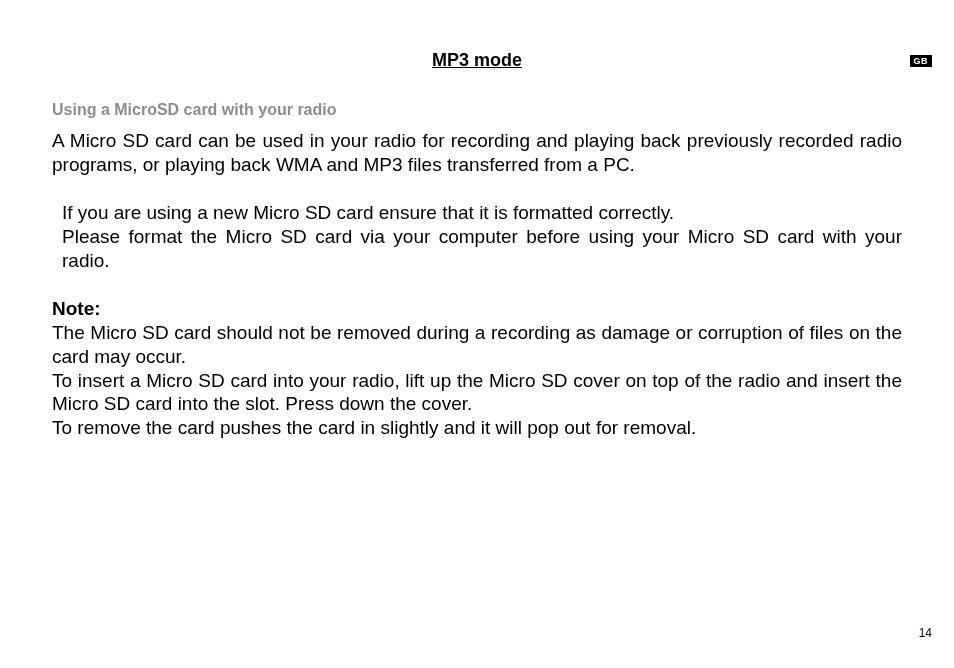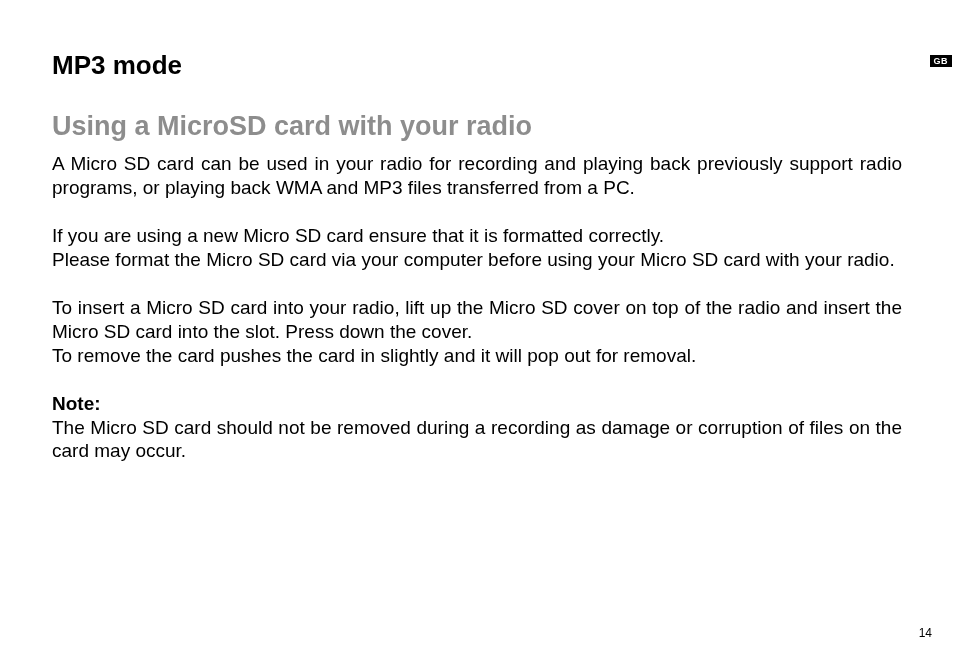--- a/index.html
+++ b/index.html
@@ -14,41 +14,43 @@
   .page {
     position: relative;
     width: 954px;
     height: 668px;
     box-sizing: border-box;
     padding: 50px 52px 0 52px;
   }
   .lang-badge {
     position: absolute;
     top: 55px;
-    right: 2px;
+    right: 22px;
     background: #000;
     color: #fff;
     font-size: 9px;
     font-weight: bold;
     padding: 1px 4px;
     letter-spacing: 0.5px;
   }
   .page-number {
     position: absolute;
     bottom: 28px;
     right: 22px;
     font-size: 12px;
   }
   h1.title {
-    font-size: 26px;
+    font-size: 18px;
     font-weight: bold;
+    text-decoration: underline;
     margin: 0 0 30px 0;
+    text-align: center;
   }
   h2.subhead {
-    font-size: 27px;
+    font-size: 16px;
     font-weight: bold;
     color: #8d8d8d;
     margin: 0 0 10px 0;
   }
   p.body {
     font-size: 19px;
     line-height: 1.26;
     margin: 0 0 24px 0;
     text-align: justify;
   }
@@ -60,30 +62,30 @@
 <body>
 
 <div class="page">
 
   <div class="lang-badge">GB</div>
 
   <h1 class="title">MP3 mode</h1>
 
   <h2 class="subhead">Using a MicroSD card with your radio</h2>
 
-  <p class="body">A Micro SD card can be used in your radio for recording and playing back previously support radio programs, or playing back WMA and MP3 files transferred from a PC.</p>
+  <p class="body">A Micro SD card can be used in your radio for recording and playing back previously recorded radio programs, or playing back WMA and MP3 files transferred from a PC.</p>
 
-  <p class="body" style="white-space: pre-line;">If you are using a new Micro SD card ensure that it is formatted correctly.
+  <p class="body" style="white-space: pre-line; margin-left: 10px;">If you are using a new Micro SD card ensure that it is formatted correctly.
 Please format the Micro SD card via your computer before using your Micro SD card with your radio.</p>
 
 
-
-  <p class="body" style="white-space: pre-line;">To insert a Micro SD card into your radio, lift up the Micro SD cover on top of the radio and insert the Micro SD card into the slot. Press down the cover.
-To remove the card pushes the card in slightly and it will pop out for removal.</p>
 
   <p class="body" style="margin-bottom:0;">
     <span class="note-label">Note:</span><br>
     <span>The Micro SD card should not be removed during a recording as damage or corruption of files on the card may occur.</span>
   </p>
 
+  <p class="body" style="white-space: pre-line;">To insert a Micro SD card into your radio, lift up the Micro SD cover on top of the radio and insert the Micro SD card into the slot. Press down the cover.
+To remove the card pushes the card in slightly and it will pop out for removal.</p>
+
   <div class="page-number">14</div>
 
 </div>
 
 </body></html>

